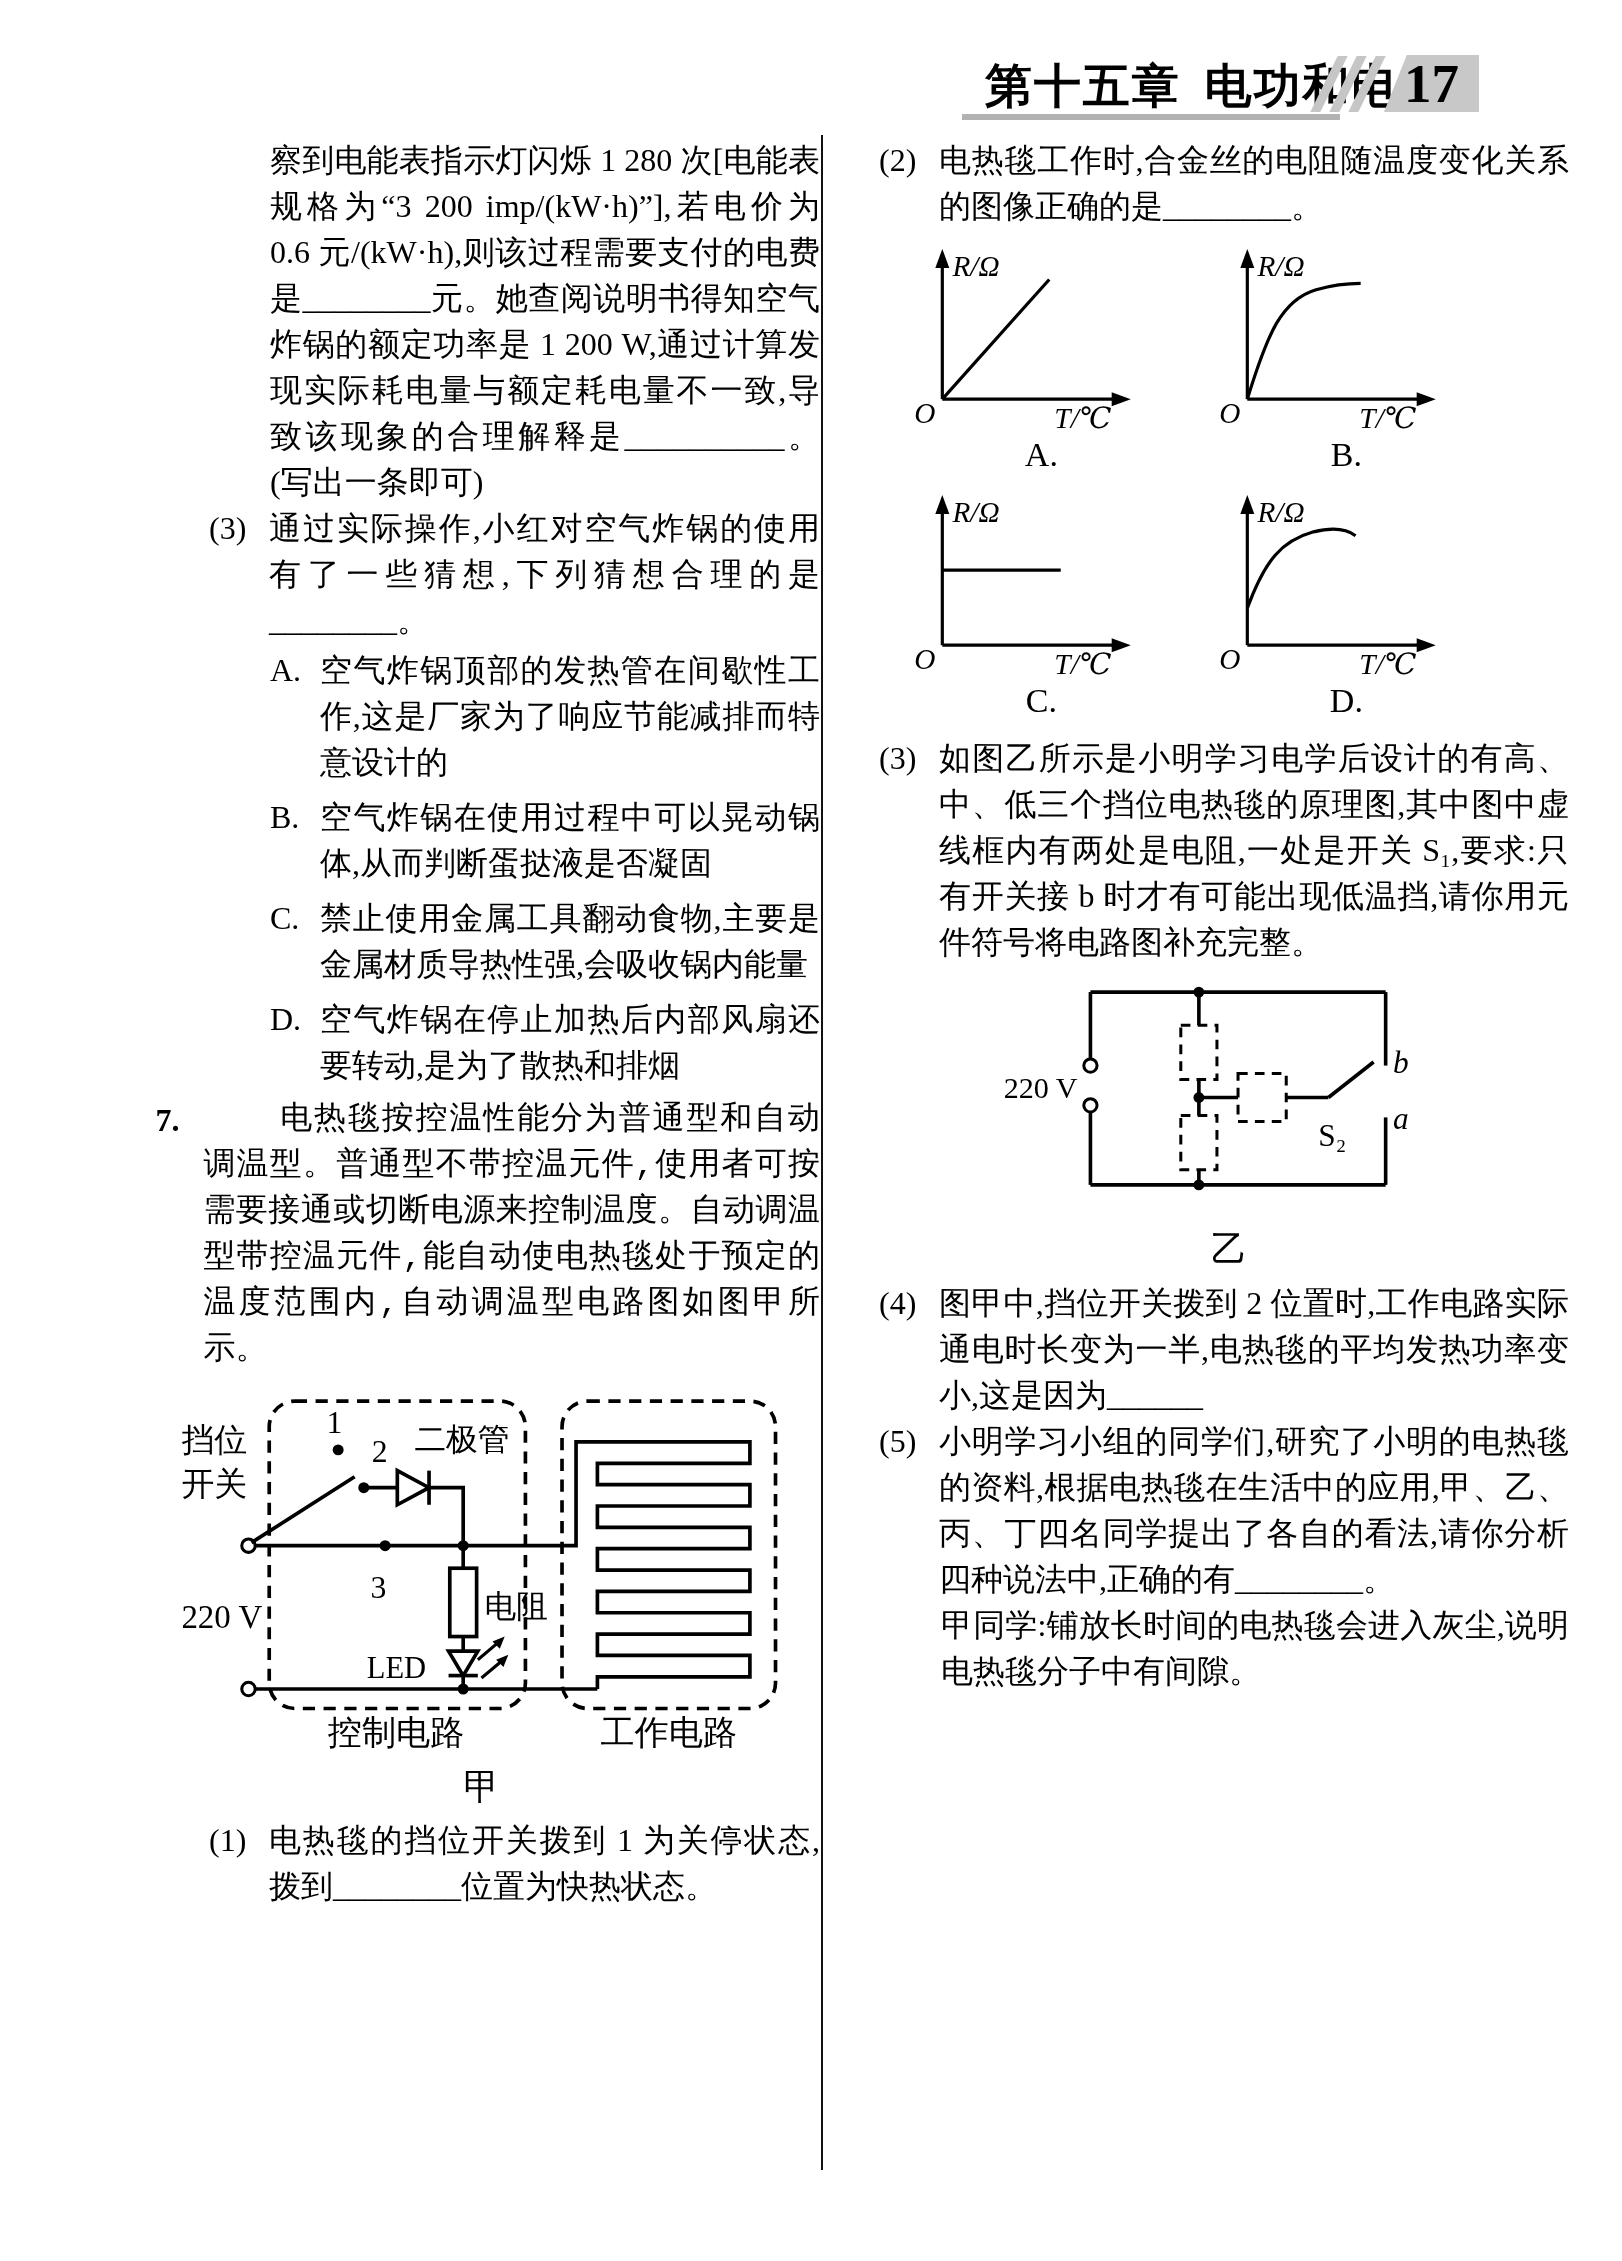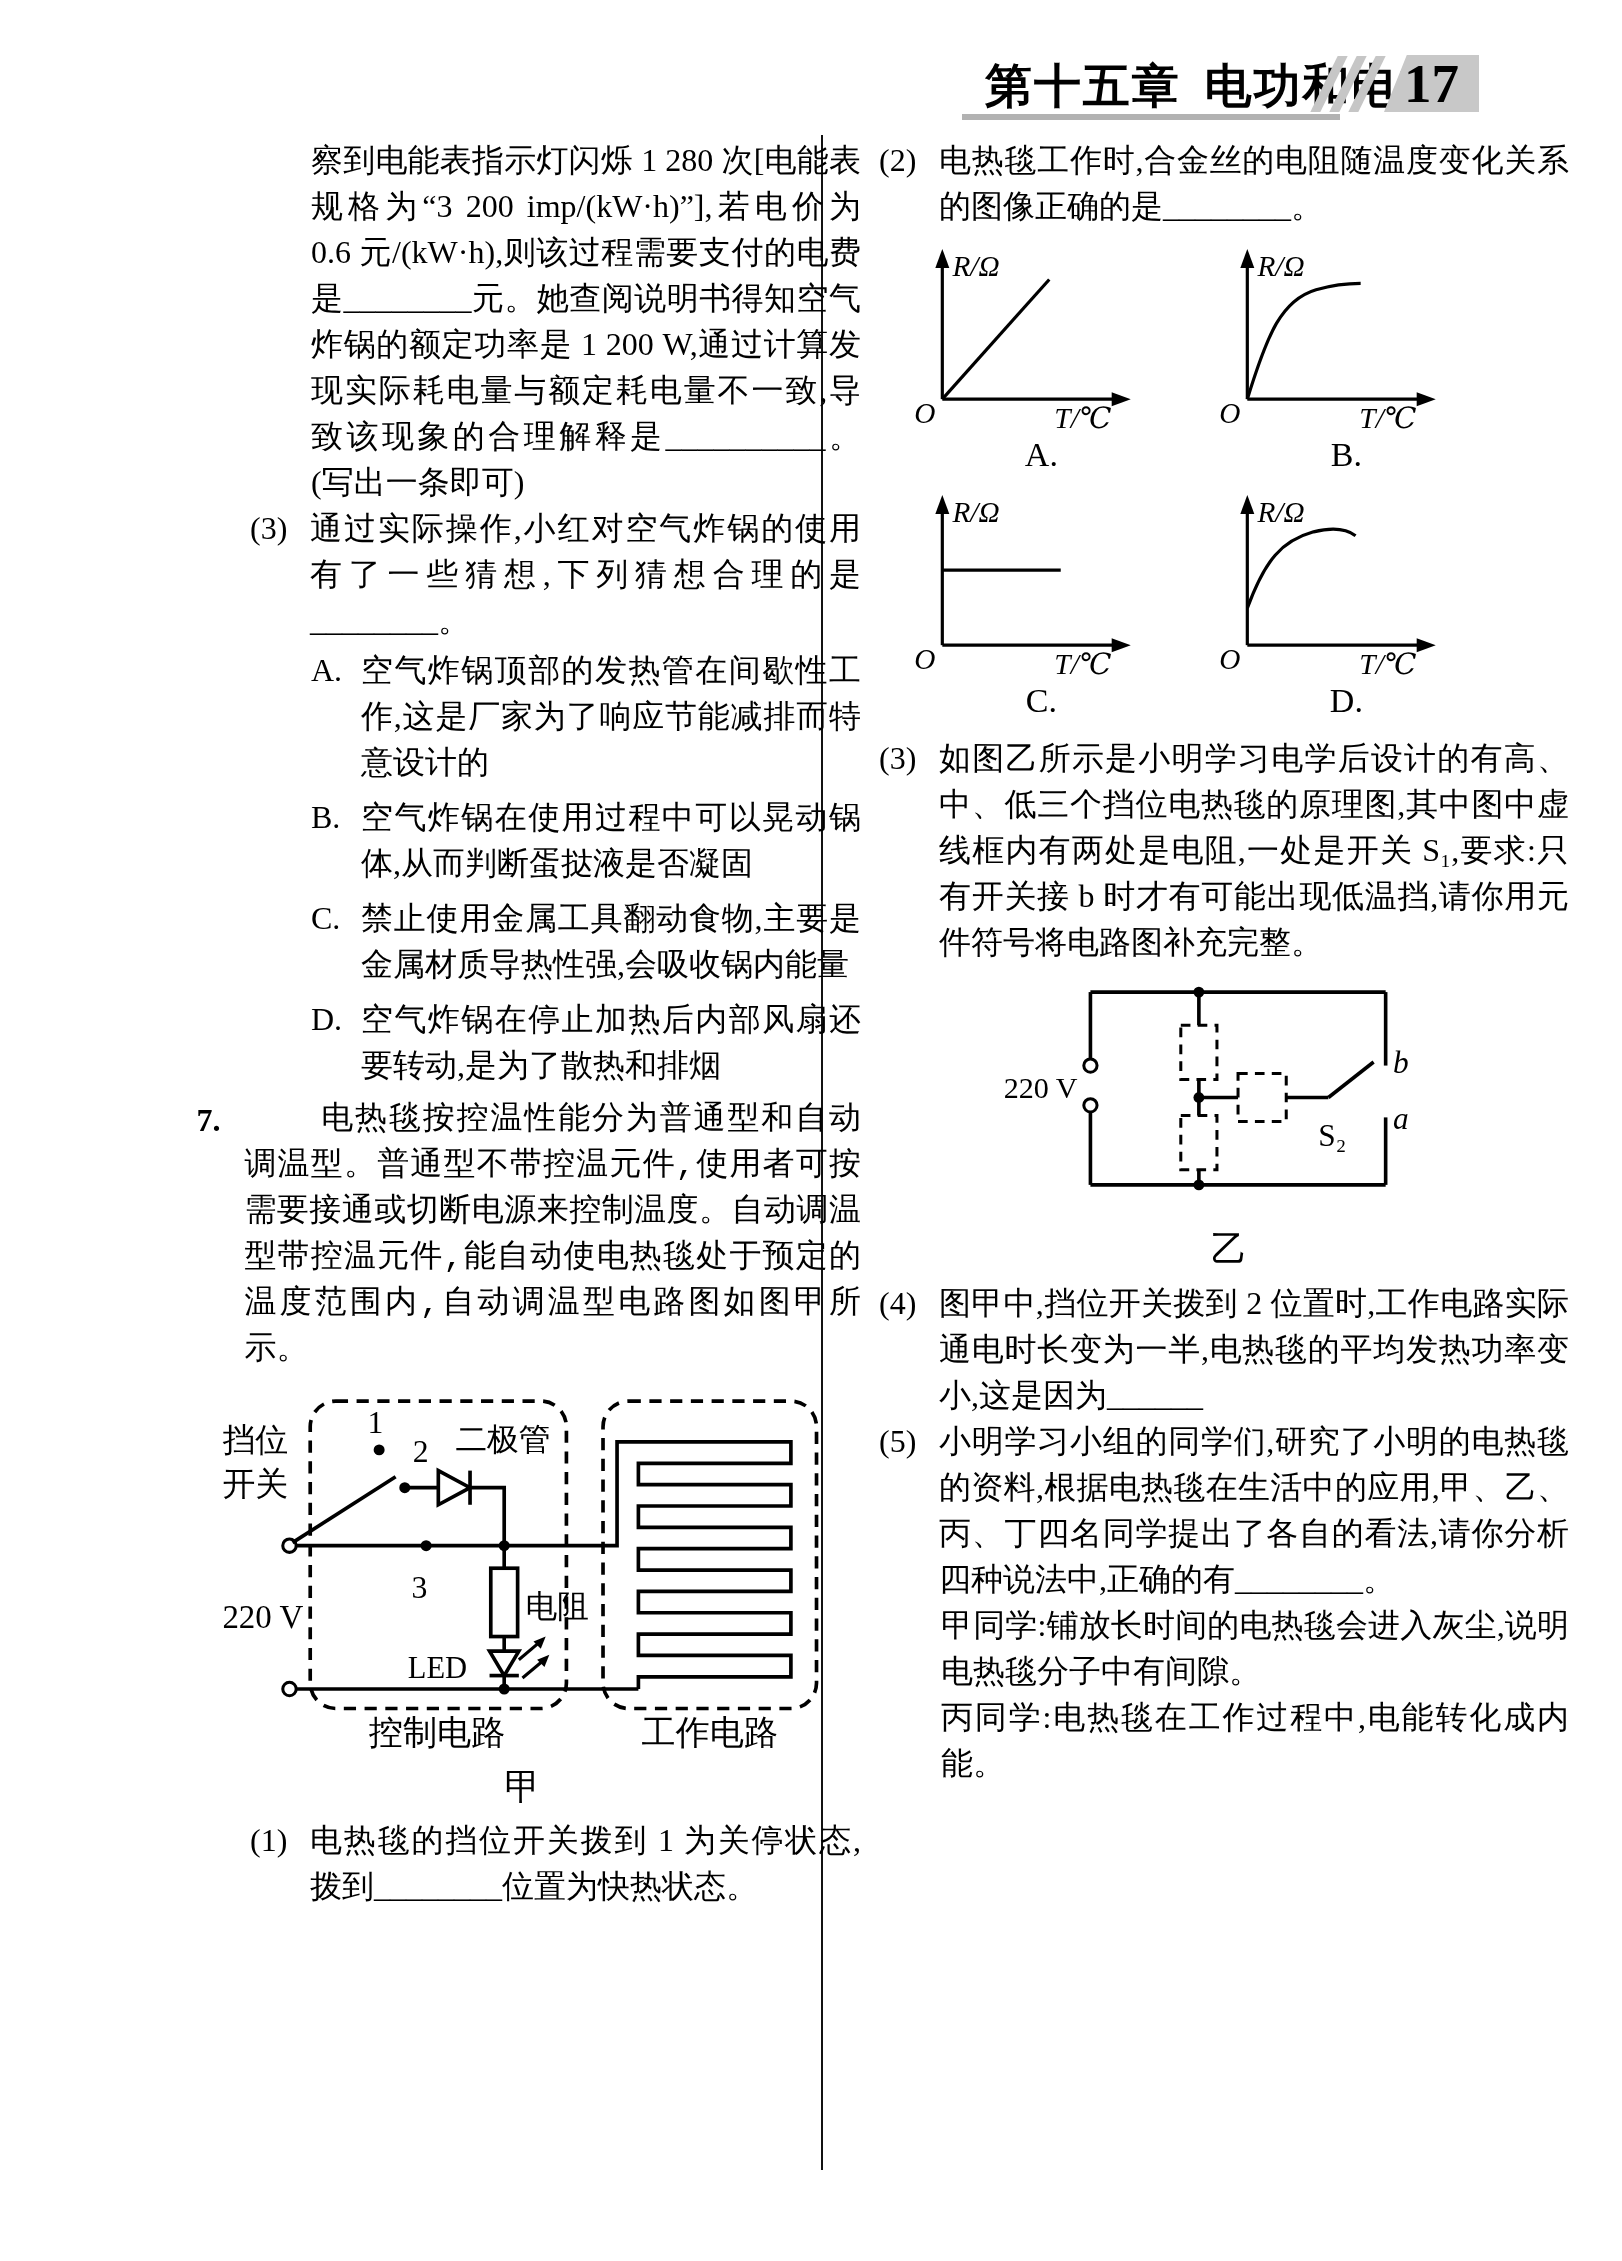--- a/index.html
+++ b/index.html
@@ -13,21 +13,21 @@
     font-weight:bold;white-space:nowrap;letter-spacing:1.9px;}
   .hdr-title .gap{display:inline-block;width:24px;}
   .hdr-slash{position:absolute;top:56px;width:10.2px;height:56px;background:#c6c6c6;transform:skewX(-26deg);}
   .hdr-box{position:absolute;left:1384px;top:55px;width:95px;height:57px;background:#c8c8c8;
     clip-path:polygon(24% 0,100% 0,100% 100%,0 100%);
     display:flex;align-items:center;justify-content:center;
     font-size:55px;font-weight:bold;}
   .hdr-rule{position:absolute;left:962px;top:114px;width:378px;height:5.7px;background:#b2b2b2;}
   .col-divider{position:absolute;left:821px;top:135px;width:1.9px;height:2035px;background:#111;}
   
-  .col-left{position:absolute;left:149px;top:137px;width:671px;text-align:justify;margin-left:41px;}
+  .col-left{position:absolute;left:149px;top:137px;width:671px;text-align:justify;}
   .col-right{position:absolute;left:879px;top:137px;width:690px;text-align:justify;}
   .cont{margin-left:121px;}
   .row{display:flex;align-items:flex-start;}
   .row .mk{flex:0 0 60px;white-space:nowrap;}
   .row .mk7{flex:0 0 48px;white-space:nowrap;font-weight:bold;}
   .row .bd{flex:1;text-align:justify;}
   .ind95{margin-left:60px;}
   .ind10{margin-left:6.4px;}
   .opts{margin-left:121px;margin-top:3.8px;}
   .opt{display:flex;margin-bottom:9px;}
@@ -270,18 +270,17 @@
       </span>
     </div>
 
     <div class="row">
       <span class="mk">(5)</span>
       <span class="bd">小明学习小组的同学们,研究了小明的电热毯的资料,根据电热毯在生活中的应用,甲、乙、丙、丁四名同学提出了各自的看法,请你分析四种说法中,正确的有________。</span>
     </div>
 
     <div class="students">
       <p>甲同学:铺放长时间的电热毯会进入灰尘,说明电热毯分子中有间隙。</p>
-      <p>丙同学:电热毯在工作过程中,电能转化成内能。</p>
     </div>
   </div>
 
 </div>
 
 
 </body></html>

